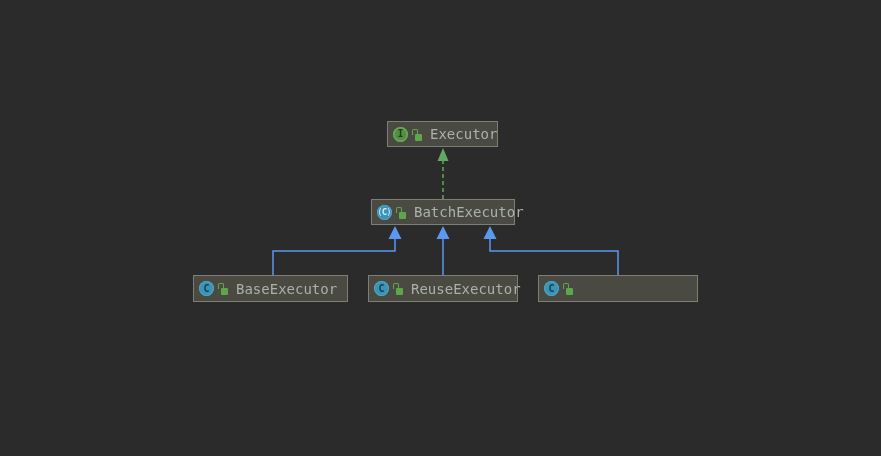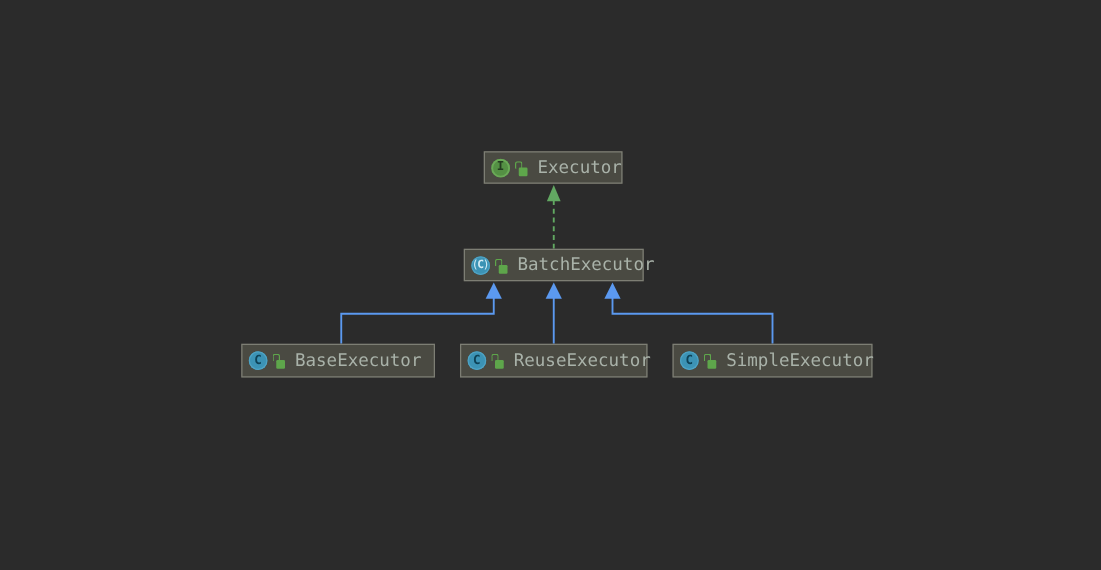--- a/index.html
+++ b/index.html
@@ -183,16 +183,15 @@
   </div>
 
   <div class="node" style="left:538px; top:275px; width:160px; height:27px;">
     <span class="kind-icon kind-class">
         <span>C</span>
       </span>
     <span class="lock-icon">
         <span class="shackle"></span>
         <span class="body"></span>
       </span>
-    <span class="label">SimpleExecutor</span>
   </div>
 
 </div>
 
 </body></html>

